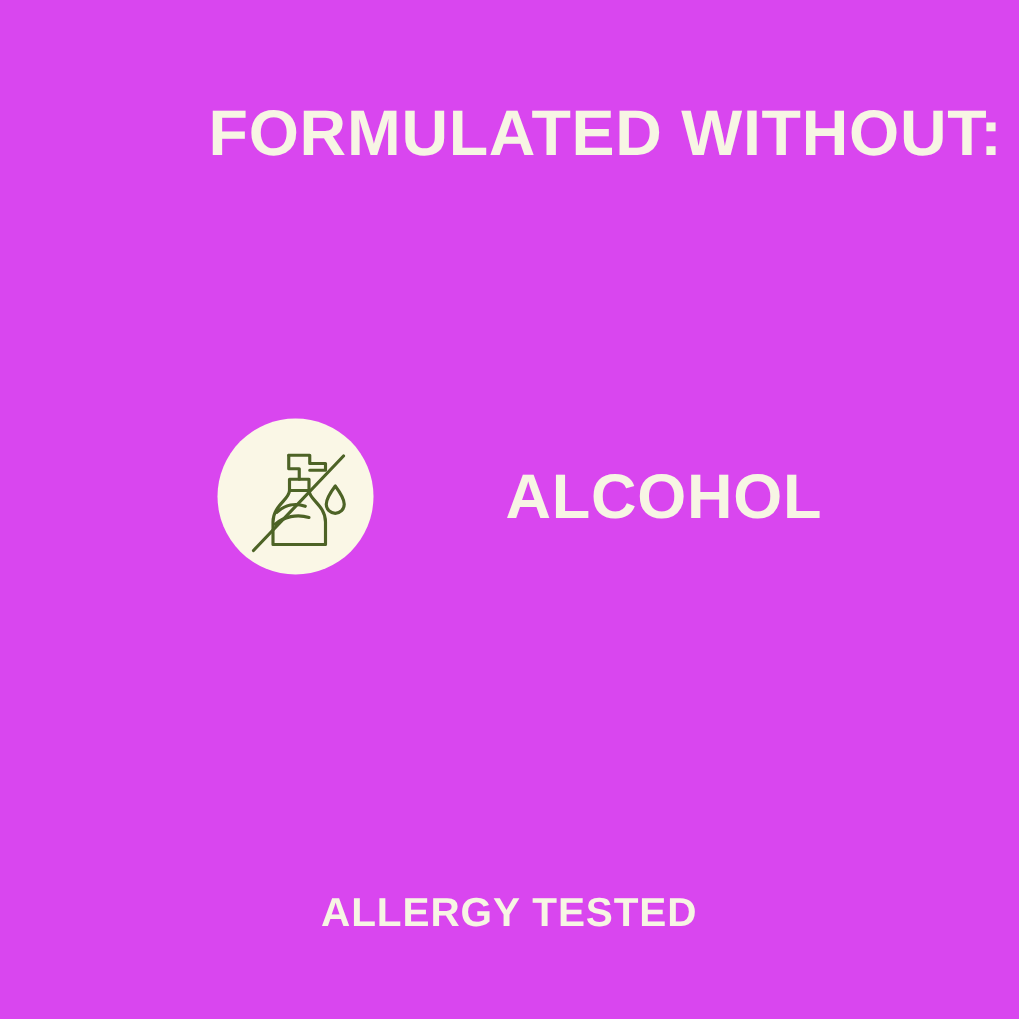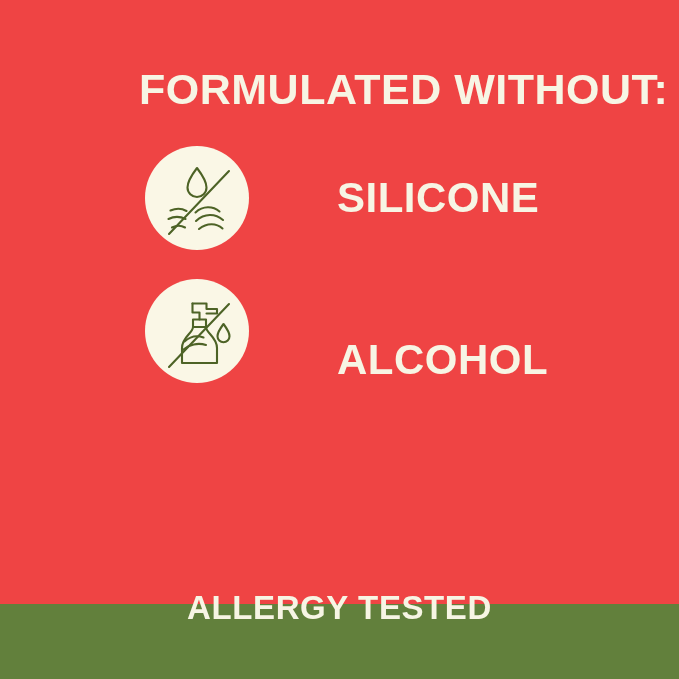--- a/index.html
+++ b/index.html
@@ -11,22 +11,22 @@
     width: 679px;
     height: 679px;
     overflow: hidden;
     font-family: "Liberation Sans", sans-serif;
     -webkit-font-smoothing: antialiased;
   }
 
   #card {
     position: relative;
     width: 679px;
-    height: 604px;
-    background: #ef4444;
+    height: 679px;
+    background: #d946ef;
     box-sizing: border-box;
   }
 
   
   #title {
     position: absolute;
     left: 139px;
     top: 64px;
     font-size: 43px;
     line-height: 50px;
@@ -40,21 +40,21 @@
   
   .row {
     position: absolute;
     left: 145px;
     width: 480px;
     height: 104px;
     display: flex;
     align-items: center;
   }
   #row-0 { top: 146px; }
-  #row-1 { top: 279px; align-items: flex-end; }
+  #row-1 { top: 279px; }
   #row-2 { top: 412px; }
 
   .icon-circle {
     width: 104px;
     height: 104px;
     border-radius: 50%;
     background: #faf7e6;
     flex: 0 0 104px;
     display: flex;
     align-items: center;
@@ -73,56 +73,35 @@
     font-family: "Liberation Sans", sans-serif;
   }
 
   
   #footer-note {
     position: absolute;
     left: 0;
     right: 0;
     top: 592px;
     text-align: center;
-    font-size: 33px;
+    font-size: 27px;
     line-height: 32px;
     font-weight: 700;
     letter-spacing: 0.6px;
     color: #f7f5e4;
     font-family: "Liberation Sans", sans-serif;
   }
 </style>
 </head>
 <body>
 
 <div id="card">
 
   <div id="title">FORMULATED WITHOUT:</div>
 
-  <div class="row" id="row-0">
-    <div class="icon-circle">
-      <span>
-        <svg width="104" height="104" viewBox="0 0 104 104" fill="none" stroke="#4d6326" stroke-width="2.1" stroke-linecap="round" stroke-linejoin="round">
-
-          <path d="M52 22 C52 22 42.5 34.5 42.5 41.5 C42.5 46.8 46.8 51 52 51 C57.2 51 61.5 46.8 61.5 41.5 C61.5 34.5 52 22 52 22 Z"></path>
-
-          <path d="M50.5 66.5 C58 59.5 68 60 74.5 65.5"></path>
-          <path d="M51 75 C59.5 67 70.5 67.5 78 74"></path>
-          <path d="M54 83 C62 76.5 71.5 77 77.5 82.5"></path>
-
-          <path d="M25.5 64.5 C31.5 62 37 62.5 41.5 65"></path>
-          <path d="M23.5 73 C29.5 70 35.5 70.5 40.5 73"></path>
-          <path d="M27 81.5 C32 79 36.5 79.5 40 81.5"></path>
-
-          <path d="M24 88 L84 25"></path>
-        </svg>
-      </span>
-    </div>
-    <div class="row-label">SILICONE</div>
-  </div>
 
   <div class="row" id="row-1">
     <div class="icon-circle">
       <span>
         <svg width="104" height="104" viewBox="0 0 104 104" fill="none" stroke="#4d6326" stroke-width="2.1" stroke-linecap="round" stroke-linejoin="round">
 
           <path d="M47.5 24.5 L61.5 24.5 L61.5 30 L72 30 L72 34.5 L61.5 34.5"></path>
           <path d="M47.5 24.5 L47.5 33.5 L54.5 33.5 L54.5 40.5"></path>
 
           <path d="M48 40.5 L61 40.5 L61 48 L48 48 Z"></path>

